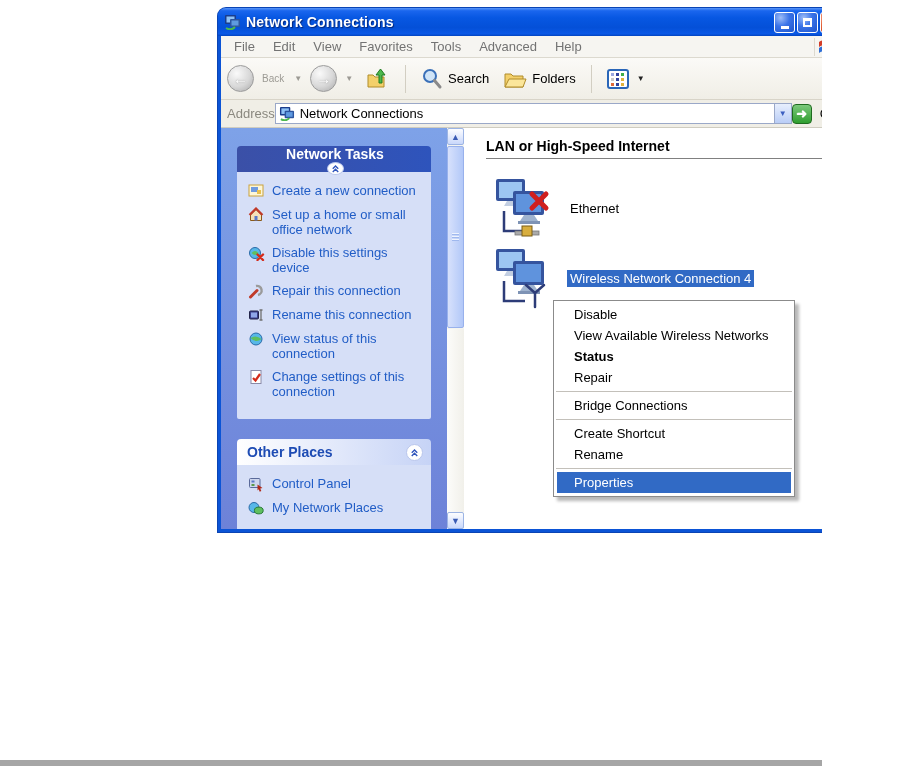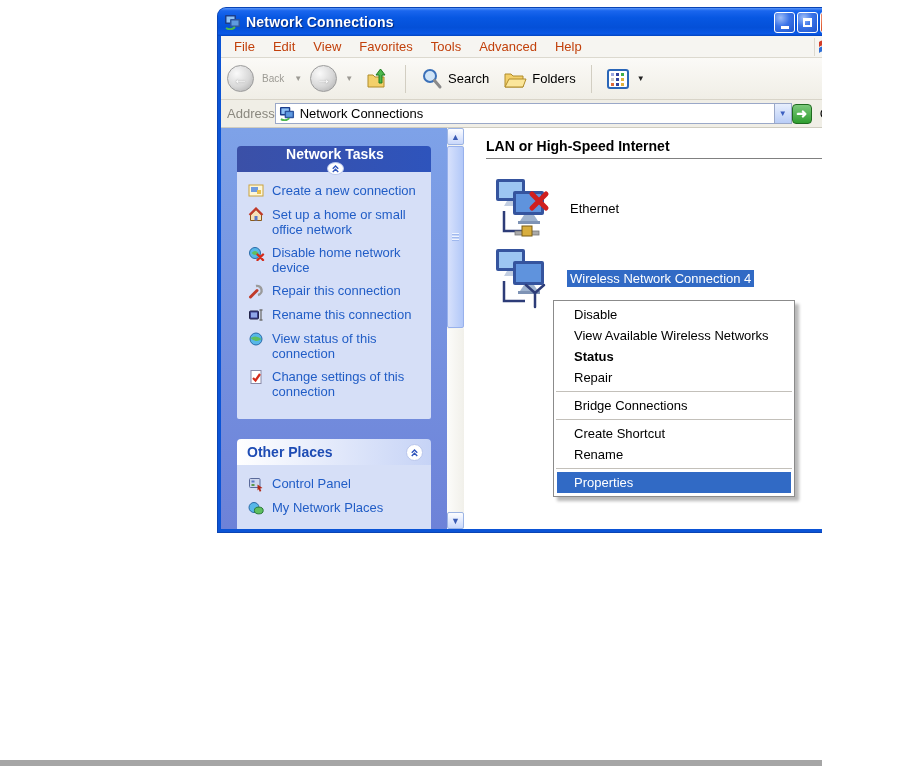--- a/index.html
+++ b/index.html
@@ -36,21 +36,21 @@
   .glyph-x { font-size:13px; font-weight:bold; }
 
   .win-inner {
     margin:0 3px 3px 3px; height:493px; background:#fff;
     display:flex; flex-direction:column; overflow:hidden;
   }
 
   
   .menubar {
     height:22px; background:#f6f5f1; border-bottom:1px solid #dcd9cf;
-    display:flex; align-items:center; font-size:13px; color:#c2410c; padding-left:4px;
+    display:flex; align-items:center; font-size:13px; color:#737373; padding-left:4px;
   }
   .menu-item { padding:2px 9px; cursor:default; }
   .menu-spacer { flex:1; }
   .winflag { width:20px; height:18px; margin-right:5px; border-left:1px solid #dcd9cf; padding-left:3px; box-sizing:content-box; }
 
   
   .toolbar {
     height:42px; background:linear-gradient(180deg,#fbfaf7,#f0eee6);
     border-bottom:1px solid #d8d4c8; display:flex; align-items:center; padding:0 6px; gap:4px;
   }
@@ -310,21 +310,21 @@
                 </svg>
                 <span class="tlabel">Set up a home or small office network</span>
               </div>
 
               <div class="task-item">
                 <svg class="ticon" width="17" height="16" viewBox="0 0 16 16">
                   <circle cx="7" cy="8" r="5.5" fill="#57b7e8" stroke="#2a6aa8"></circle>
                   <path d="M3.5 8 q3.5 -4 7 0 q-3.5 4 -7 0 z" fill="#5fbf5f"></path>
                   <path d="M9.5 9.5 L15 15 M15 9.5 L9.5 15" stroke="#d42a1a" stroke-width="2.4" stroke-linecap="round"></path>
                 </svg>
-                <span class="tlabel">Disable home network device</span>
+                <span class="tlabel">Disable this settings device</span>
               </div>
 
               <div class="task-item">
                 <svg class="ticon" width="17" height="16" viewBox="0 0 16 16">
                   <path d="M2.5 14 L9 7.5" stroke="#c03a2a" stroke-width="3" stroke-linecap="round"></path>
                   <path d="M8 3 a4 4 0 1 1 2 9" stroke="#9a9a9a" stroke-width="2.4" fill="none"></path>
                 </svg>
                 <span class="tlabel">Repair this connection</span>
               </div>
 

